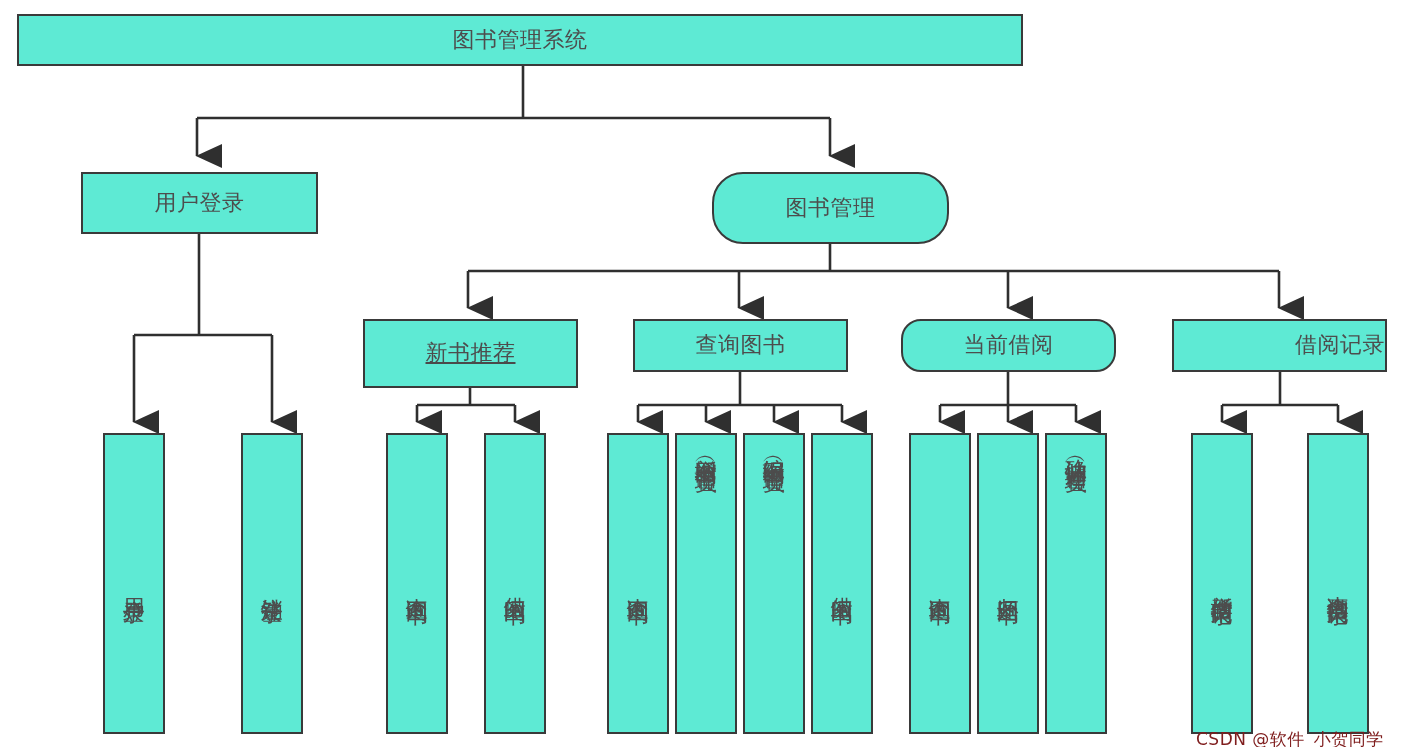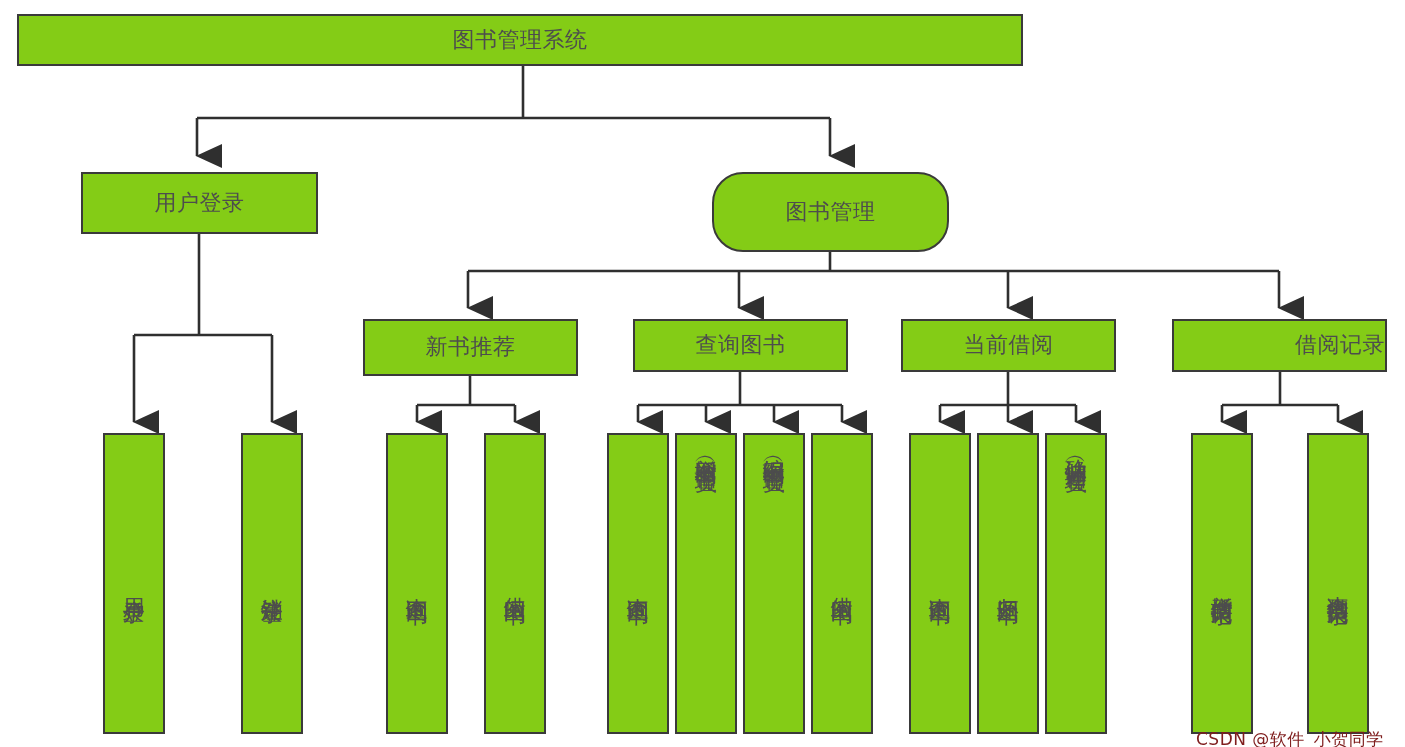--- a/index.html
+++ b/index.html
@@ -22,21 +22,21 @@
     position: absolute;
     left: 0;
     top: 0;
     width: 1405px;
     height: 747px;
     pointer-events: none;
   }
   .node {
     position: absolute;
     box-sizing: border-box;
-    background: #84cc16;
+    background: #5eead4;
     border: 2.5px solid #3a3a3a;
     display: flex;
     align-items: center;
     justify-content: center;
     color: #4a4a4a;
   }
   .node-h .label {
     font-size: 22px;
     line-height: 1.1;
     letter-spacing: 0.5px;
@@ -127,31 +127,31 @@
     </g>
   </svg>
 
   <div class="node node-h" style="left:17px; top:14px; width:1006px; height:52px;">
     <span class="label">图书管理系统</span>
   </div>
 
   <div class="node node-h" style="left:81px; top:172px; width:237px; height:62px;">
     <span class="label">用户登录</span>
   </div>
-  <div class="node node-h" style="left:712px; top:172px; width:237px; height:80px;border-radius:31px;">
+  <div class="node node-h" style="left:712px; top:172px; width:237px; height:72px;border-radius:31px;">
     <span class="label">图书管理</span>
   </div>
 
-  <div class="node node-h" style="left:363px; top:319px; width:215px; height:57px;">
+  <div class="node node-h" style="left:363px; top:319px; width:215px; height:69px;text-decoration:underline;">
     <span class="label">新书推荐</span>
   </div>
   <div class="node node-h" style="left:633px; top:319px; width:215px; height:53px;">
     <span class="label">查询图书</span>
   </div>
-  <div class="node node-h" style="left:901px; top:319px; width:215px; height:53px;">
+  <div class="node node-h" style="left:901px; top:319px; width:215px; height:53px;border-radius:20px;">
     <span class="label">当前借阅</span>
   </div>
   <div class="node node-h" style="left:1172px; top:319px; width:215px; height:53px;justify-content:flex-end;">
     <span class="label">借阅记录</span>
   </div>
 
   <div class="node node-v vcenter" style="left:103px; top:433px; width:62px; height:301px;">
     <span class="label">用户登录</span>
   </div>
   <div class="node node-v vcenter" style="left:241px; top:433px; width:62px; height:301px;">

